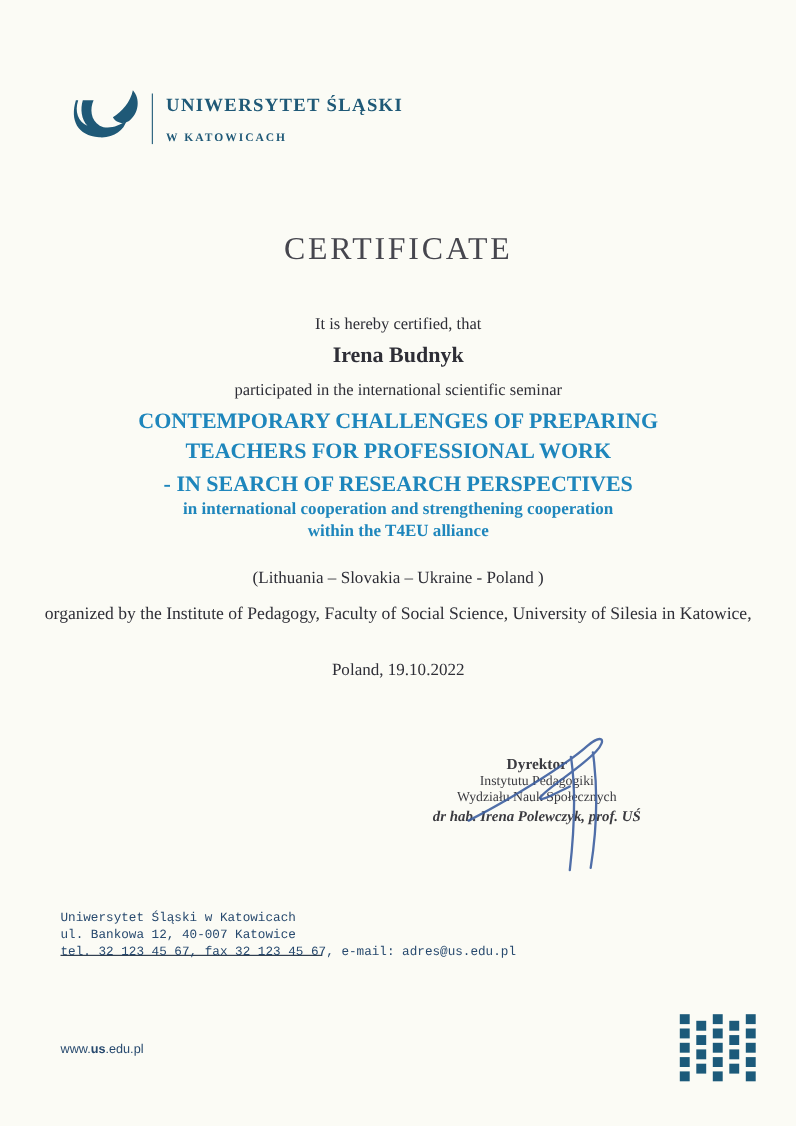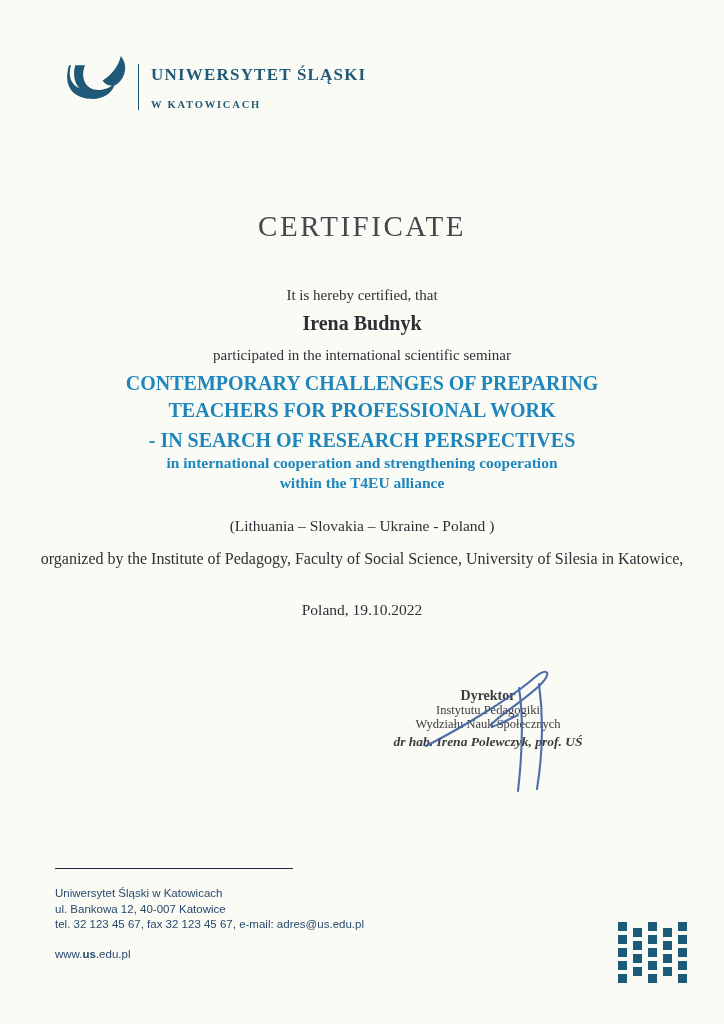--- a/index.html
+++ b/index.html
@@ -17,21 +17,21 @@
     position:relative;
     width:724px;height:1024px;
     margin:0 auto;
     background:var(--background);
     font-family:"Liberation Serif", serif;
     color:var(--text);
     overflow:hidden;
     box-shadow:0 0 6px rgba(0,0,0,.15);
   }
   
-  .brand{position:absolute;left:62px;top:54px;display:flex;align-items:flex-end;}
+  .brand{position:absolute;left:62px;top:80px;display:flex;align-items:center;}
   .brand-mark{width:70px;height:56px;flex:0 0 auto;}
   .brand-divider{width:1px;height:46px;background:var(--brand);margin:0 12px 0 6px;}
   .brand-text{color:var(--brand);}
   .brand-line1{font-size:17px;letter-spacing:1.2px;font-weight:600;}
   .brand-line2{font-size:10.5px;letter-spacing:1.8px;margin-top:14px;font-weight:600;}
   
   .c{position:absolute;left:0;right:0;text-align:center;}
   .cert-title{top:210px;font-size:29px;letter-spacing:2.5px;color:#46464e;}
   .intro{top:287px;font-size:15px;}
   .recipient{top:312px;font-size:20px;font-weight:bold;}
@@ -43,21 +43,21 @@
   .organizer{top:550px;font-size:16px;}
   .date-place{top:601px;font-size:15.5px;}
   
   .sig-block{position:absolute;left:388px;top:688px;width:200px;text-align:center;color:#3b3b40;}
   .sig-role{font-size:14px;font-weight:bold;}
   .sig-org{font-size:12.5px;line-height:13.5px;}
   .sig-name{font-size:13.5px;font-weight:bold;font-style:italic;margin-top:3px;white-space:nowrap;}
   .sig-ink{position:absolute;left:418px;top:658px;pointer-events:none;}
   
   .footer-rule{position:absolute;left:55px;top:868px;width:238px;height:1.4px;background:#1b2b3d;}
-  .footer-address{position:absolute;left:55px;top:886px;font-family:Liberation Sans, sans-serif;font-size:11.5px;line-height:15.5px;color:var(--footer-text);}
+  .footer-address{position:absolute;left:55px;top:827px;font-family:Liberation Mono, monospace;font-size:11.5px;line-height:15.5px;color:var(--footer-text);}
   .footer-site{position:absolute;left:55px;top:948px;font-family:"Liberation Sans", sans-serif;font-size:11.5px;color:var(--footer-text);}
   .footer-site b{font-weight:bold;}
   
   .dots{
     position:absolute;left:618px;top:922px;width:9px;height:9px;background:var(--dots);
     box-shadow:
       0 13px var(--dots),0 26px var(--dots),0 39px var(--dots),0 52px var(--dots),
       30px 0 var(--dots),30px 13px var(--dots),30px 26px var(--dots),30px 39px var(--dots),30px 52px var(--dots),
       60px 0 var(--dots),60px 13px var(--dots),60px 26px var(--dots),60px 39px var(--dots),60px 52px var(--dots),
       15px 6px var(--dots),15px 19px var(--dots),15px 32px var(--dots),15px 45px var(--dots),

